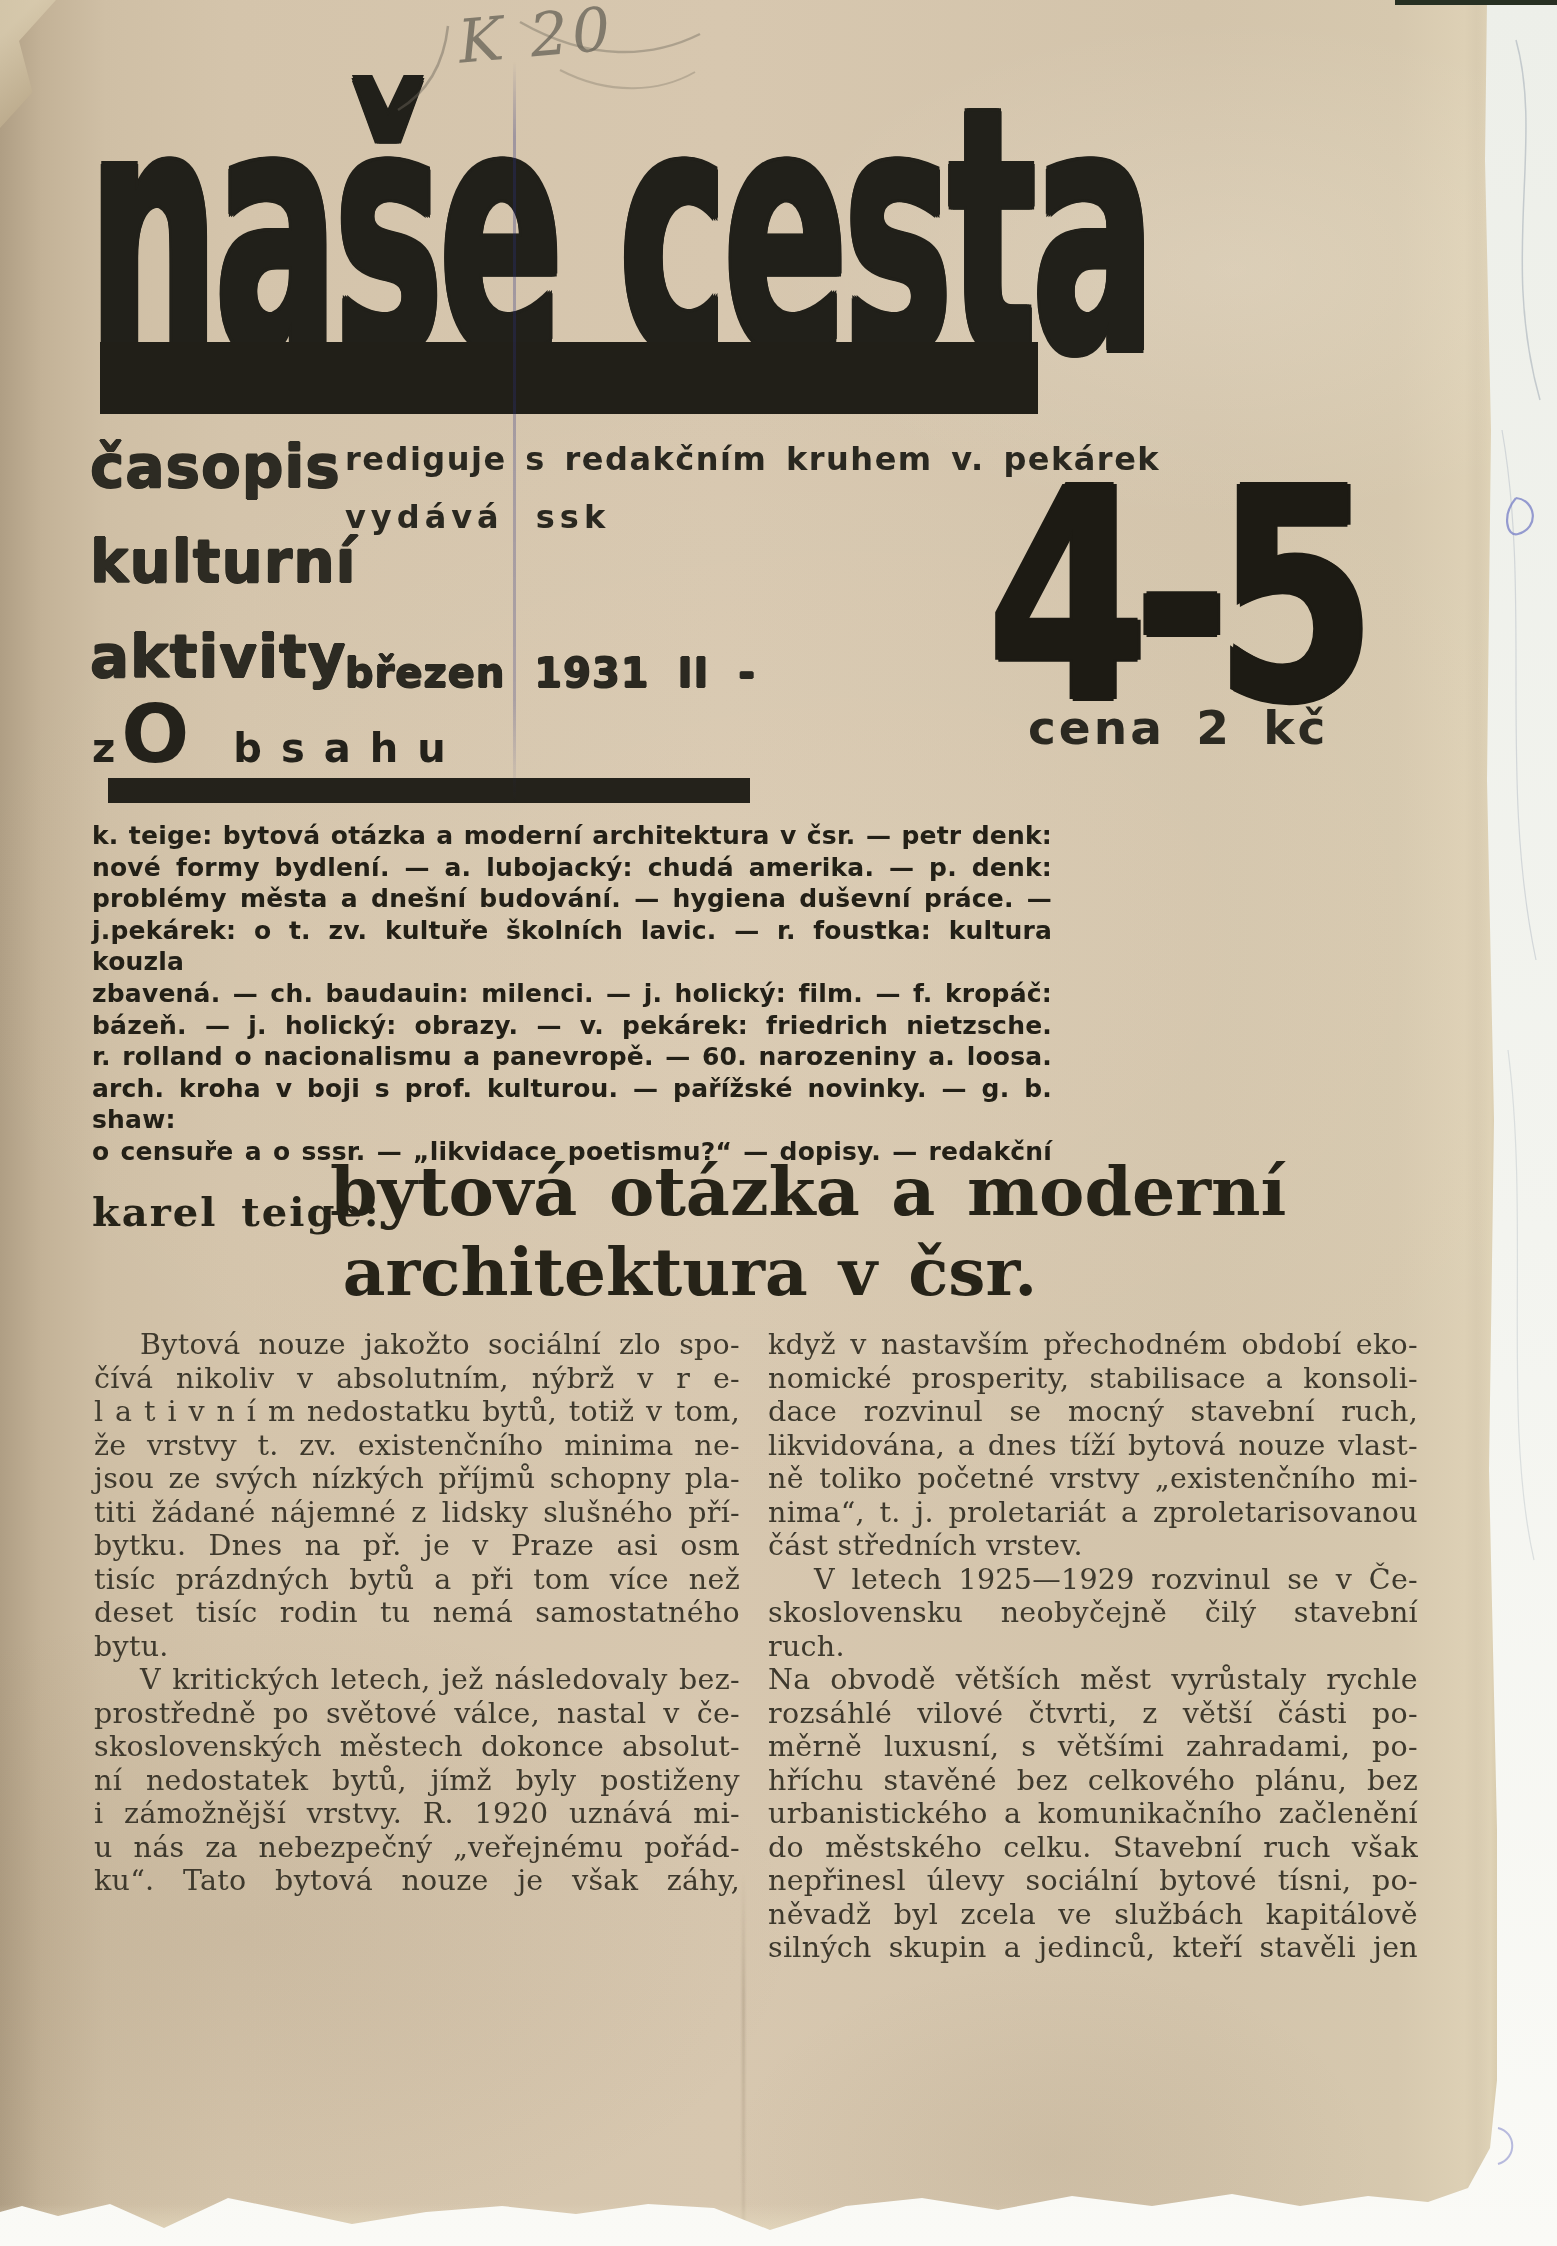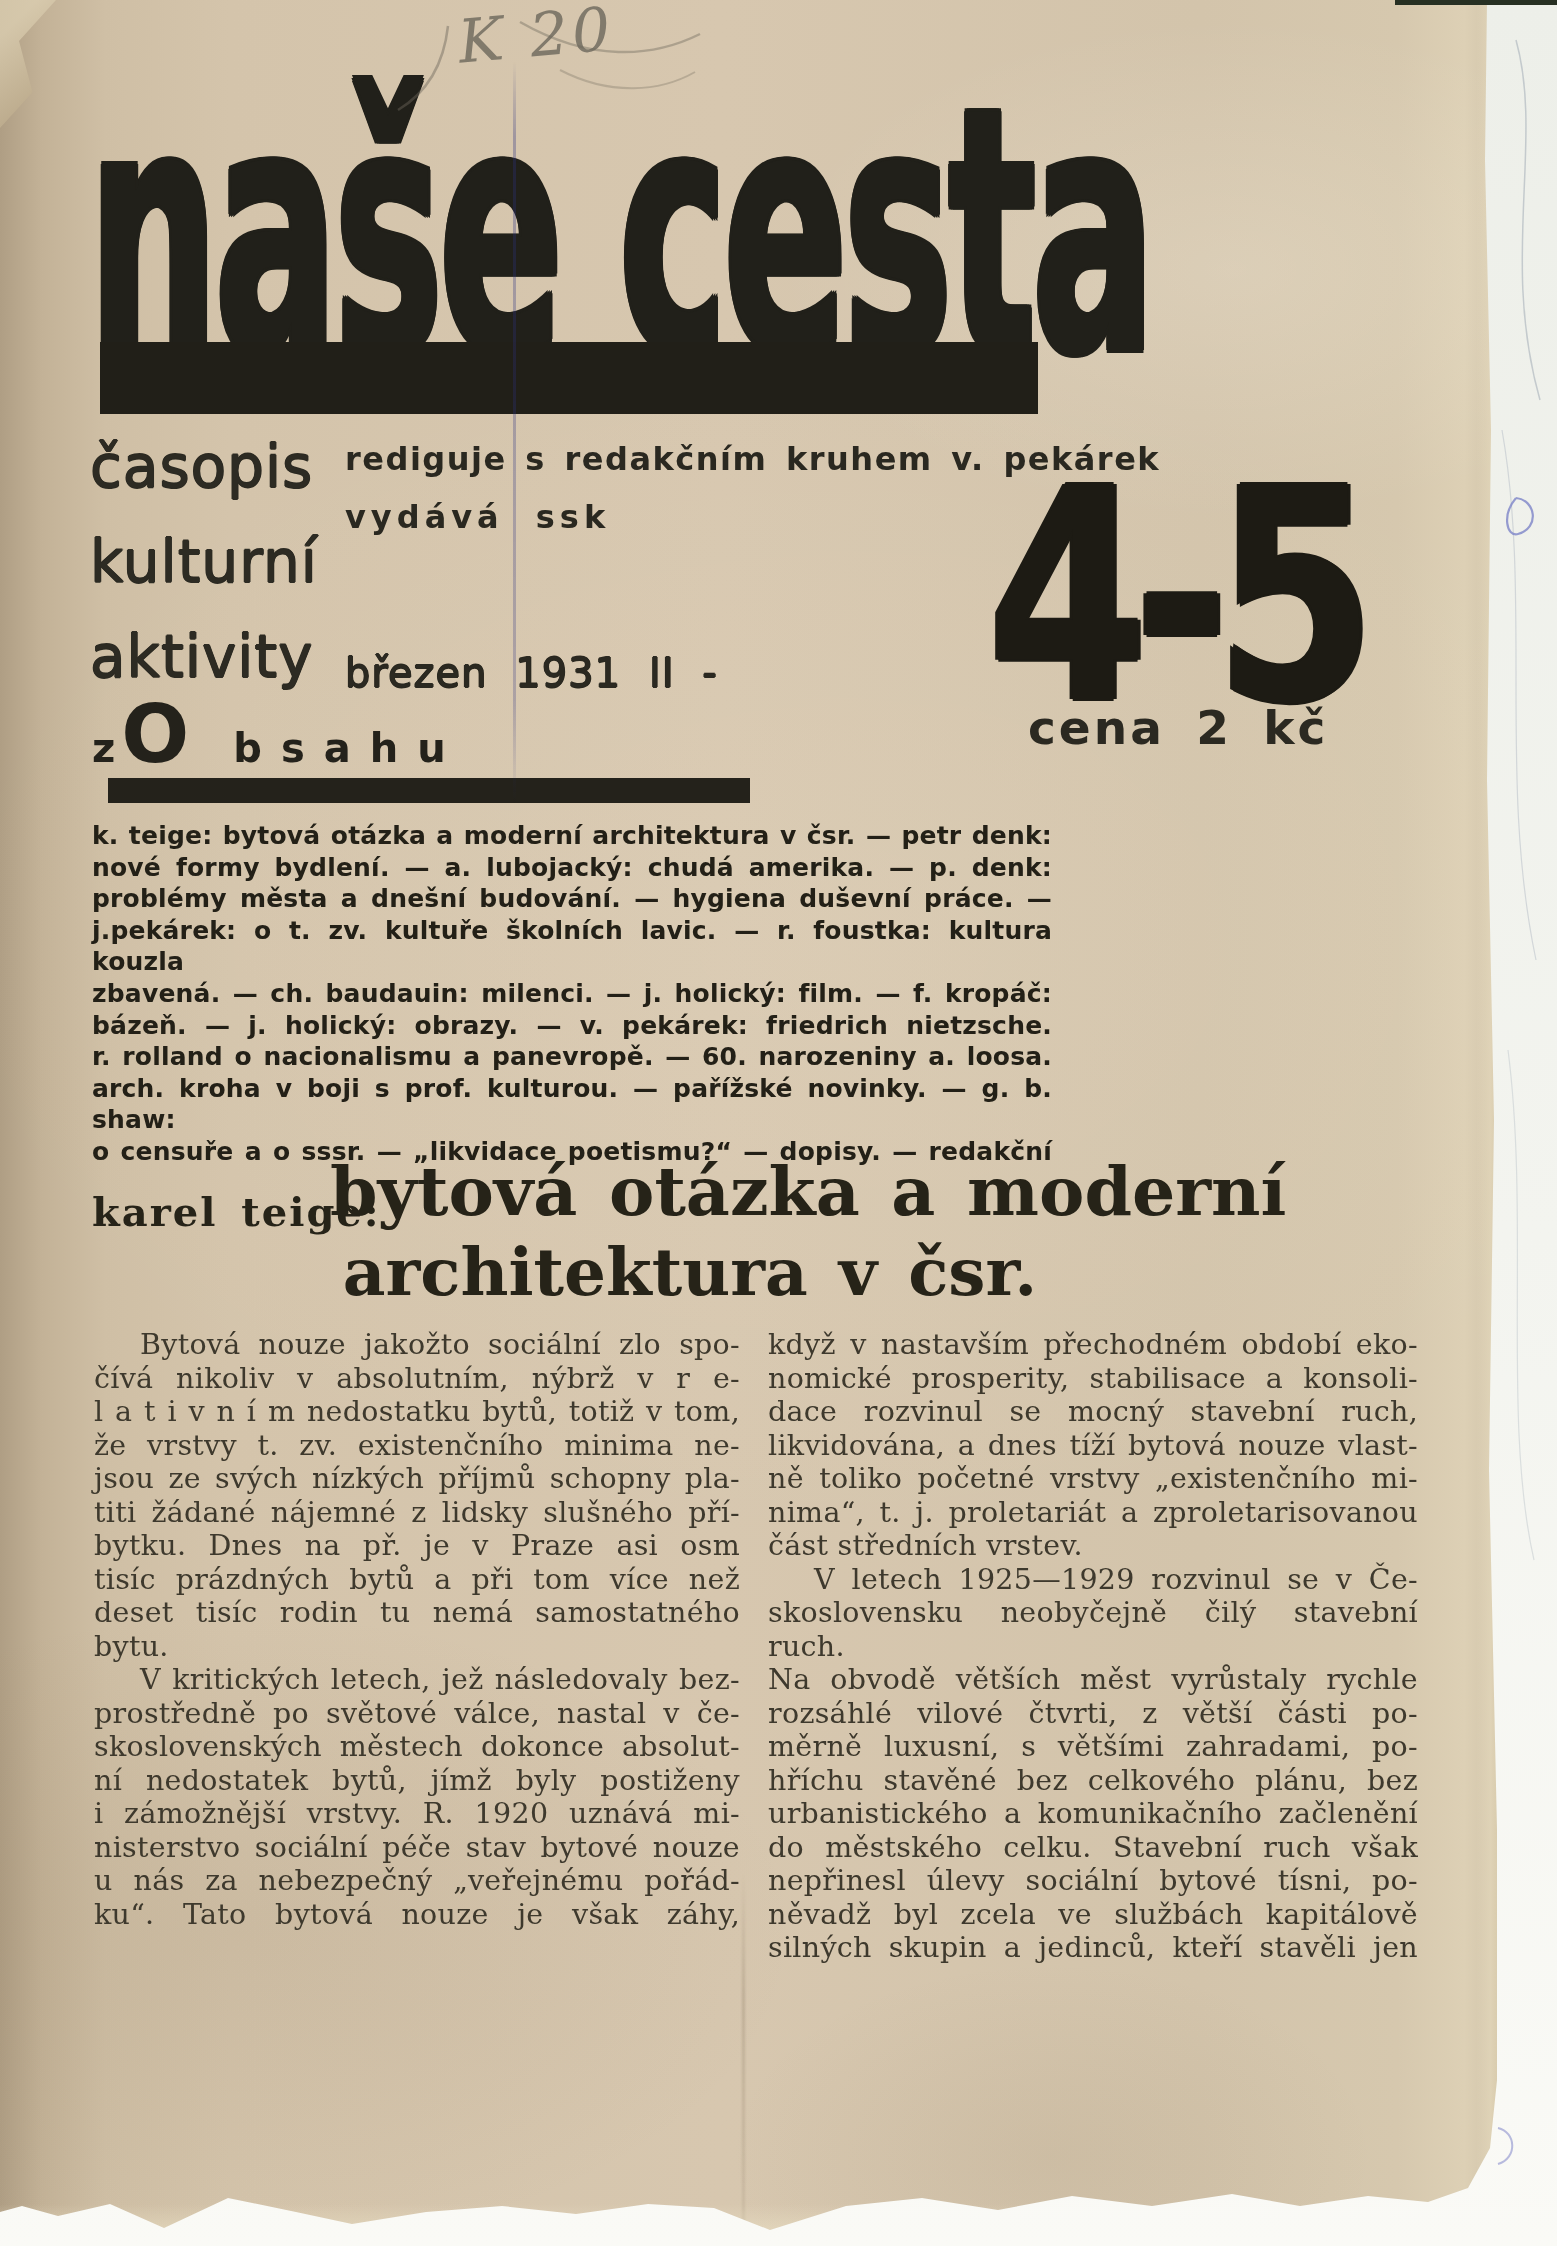--- a/index.html
+++ b/index.html
@@ -52,21 +52,21 @@
     left: 88px; top: 62px;
     font-family: "DejaVu Sans", sans-serif; font-weight: bold;
     font-size: 340px; line-height: 340px; letter-spacing: -8px;
     color: #21201a; white-space: nowrap;
     transform: scaleX(0.54); transform-origin: left top;
     text-shadow: 5px 0 currentColor, -5px 0 currentColor, 0 3px currentColor, 0 -3px currentColor,
                  4px 3px currentColor, -4px 3px currentColor, 4px -3px currentColor, -4px -3px currentColor;
   }
   .masthead-bar { left: 100px; top: 342px; width: 938px; height: 72px; background: #211f18; }
 
-  .semibold { text-shadow: 0.8px 0 currentColor, -0.8px 0 currentColor, 0 0.8px currentColor, 0 -0.8px currentColor; }
+  .semibold { text-shadow: 0.8px 0 currentColor, -0.8px 0 currentColor, 0 0.8px currentColor, 0 -0.8px currentColor; font-weight: bold; }
 
   .subtitle {
     left: 90px; top: 420px; width: 260px;
     font-size: 58px; line-height: 95px; letter-spacing: 1px; color: #2d2b23;
   }
   .editor-line {
     left: 345px; top: 440px;
     font-weight: bold; font-size: 32px; letter-spacing: 1.5px; word-spacing: 6px; color: #2a2820;
   }
   .publisher-line {
@@ -212,21 +212,20 @@
       <div>titi žádané nájemné z lidsky slušného pří-</div>
       <div>bytku. Dnes na př. je v Praze asi osm</div>
       <div>tisíc prázdných bytů a při tom více než</div>
       <div>deset tisíc rodin tu nemá samostatného</div>
       <div class="endline">bytu.</div>
       <div class="indent">V kritických letech, jež následovaly bez-</div>
       <div>prostředně po světové válce, nastal v če-</div>
       <div>skoslovenských městech dokonce absolut-</div>
       <div>ní nedostatek bytů, jímž byly postiženy</div>
       <div>i zámožnější vrstvy. R. 1920 uznává mi-</div>
-      <div>nisterstvo sociální péče stav bytové nouze</div>
       <div>u nás za nebezpečný „veřejnému pořád-</div>
       <div>ku“. Tato bytová nouze je však záhy,</div>
     </div>
 
   <div class="abs col col-right justify-lines">
       <div>když v nastavším přechodném období eko-</div>
       <div>nomické prosperity, stabilisace a konsoli-</div>
       <div>dace rozvinul se mocný stavební ruch,</div>
       <div>likvidována, a dnes tíží bytová nouze vlast-</div>
       <div>ně toliko početné vrstvy „existenčního mi-</div>

